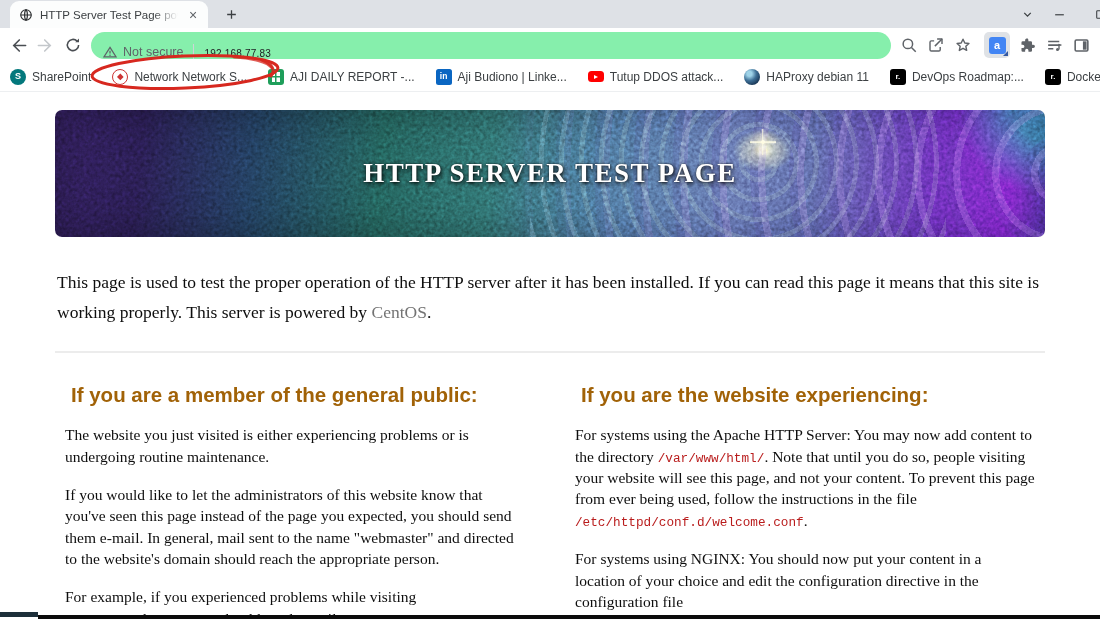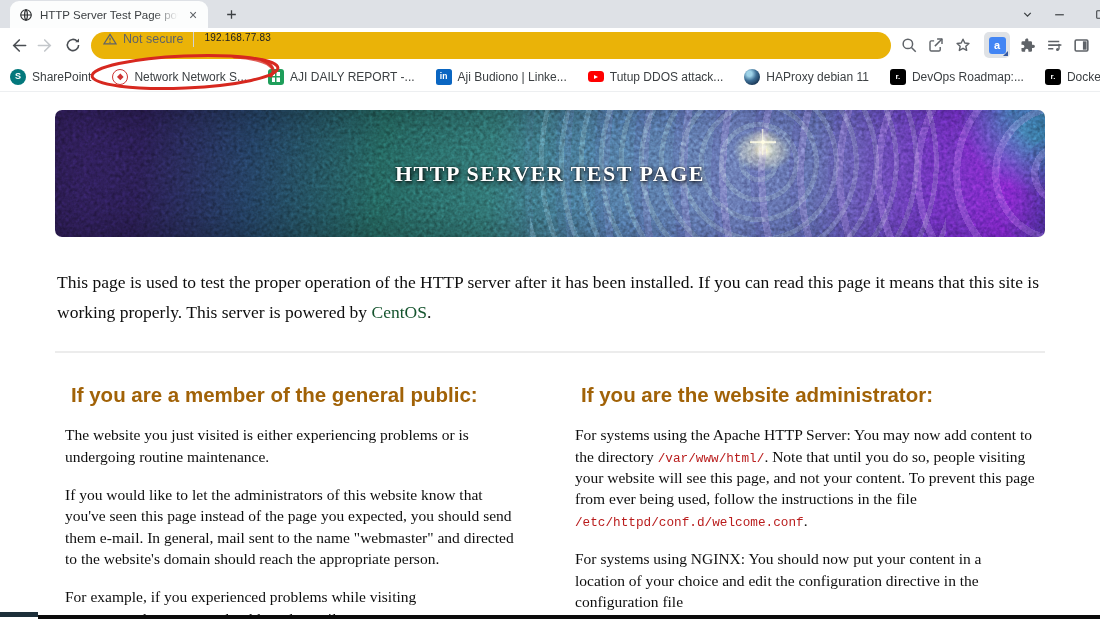--- a/index.html
+++ b/index.html
@@ -12,21 +12,21 @@
     display:flex; align-items:center; padding:0 7px 0 9px; gap:7px; }
   .tab-title { font-size:11.5px; color:#3c4043; white-space:nowrap; overflow:hidden; flex:1;
     -webkit-mask-image:linear-gradient(90deg,#000 82%,transparent); mask-image:linear-gradient(90deg,#000 82%,transparent); }
   .tab-close { font-size:14px; line-height:14px; color:#5f6368; width:16px; text-align:center; cursor:pointer; }
   .newtab { margin-left:12px; margin-bottom:3px; width:22px; height:22px; display:flex; align-items:center; justify-content:center; }
   .winbtn { position:absolute; top:3px; width:22px; height:22px; display:flex; align-items:center; justify-content:center; color:#3c4043; }
 
   
   .toolbar { height:34px; background:#fff; display:flex; align-items:center; padding:0 5px; position:relative; }
   .tbtn { width:27px; height:27px; display:flex; align-items:center; justify-content:center; flex:0 0 auto; border-radius:50%; }
-  .omnibox { width:800px; height:27px; border-radius:14px; background:#eab308; display:flex; align-items:flex-start;
+  .omnibox { width:800px; height:27px; border-radius:14px; background:#86efac; display:flex; align-items:flex-end;
     padding:0 12px; margin-left:5px; margin-right:4px; }
   .sec-label { font-size:12.5px; color:#5f6368; margin-left:6px; }
   .omni-divider { width:1px; height:15px; background:#d0d3d7; margin:0 10px; }
   .omni-url { font-size:10px; color:#202124; letter-spacing:.2px; }
   .translate-wrap { width:26px; height:26px; background:#dfe2e6; border-radius:5px; display:flex; align-items:center; justify-content:center; position:relative; flex:0 0 auto; }
   .translate-sq { width:17px; height:17px; background:#4285f4; border-radius:3px; color:#fff; font-size:11px; font-weight:bold;
     display:flex; align-items:center; justify-content:center; }
   .translate-sq i { font-style:normal; }
   .translate-corner { position:absolute; right:2px; bottom:2px; width:0; height:0;
     border-left:5px solid transparent; border-bottom:5px solid #35589f; }
@@ -67,30 +67,30 @@
     -webkit-mask-image:linear-gradient(to left,#000 55%,transparent 96%); mask-image:linear-gradient(to left,#000 55%,transparent 96%); }
   .ripples2 { position:absolute; left:48%; top:-20%; width:42%; height:160%;
     background:repeating-radial-gradient(circle at 55% 38%, rgba(190,215,225,0) 0 15px, rgba(190,215,225,.14) 15px 20px); }
   .noise { position:absolute; inset:0; width:100%; height:100%; mix-blend-mode:overlay; opacity:.6; }
   .star { position:absolute; left:calc(71.5% - 2px); top:30px; width:4px; height:4px; background:#fffce0; border-radius:50%;
     box-shadow:0 0 10px 5px rgba(255,250,200,.8); }
   .star::before, .star::after { content:""; position:absolute; left:50%; top:50%; background:rgba(255,252,220,.85); }
   .star::before { width:26px; height:1.6px; transform:translate(-50%,-50%); }
   .star::after { width:1.6px; height:26px; transform:translate(-50%,-50%); }
   .banner-title { position:absolute; inset:0; display:flex; align-items:center; justify-content:center;
-    font-family:"Liberation Serif", serif; font-weight:bold; font-size:22px; letter-spacing:1.5px; color:#fff;
+    font-family:"Liberation Serif", serif; font-weight:bold; font-size:27px; letter-spacing:1.5px; color:#fff;
     text-shadow:1px 2px 4px rgba(0,0,0,.9), 0 0 2px rgba(0,0,0,.7); }
 
   .intro { font-family:"Liberation Serif", serif; font-size:17.5px; line-height:1.72; color:#0e0e0e; margin:30px 2px 0; }
   .rule { border:none; border-top:2px solid #ececec; margin:24px 0 0; }
   .cols { display:grid; grid-template-columns:1fr 1fr; gap:30px; margin-top:16px; }
   .col h2 { font-family:Liberation Sans, sans-serif; font-size:20.5px; color:#a16207; margin:14px 16px 2px; }
   .col p { font-family:"Liberation Serif", serif; font-size:15.5px; line-height:1.38; color:#0e0e0e; margin:17px 10px; }
 
-  .seg-link { color:#14532d; cursor:pointer; }
+  .seg-link { color:#737373; cursor:pointer; }
   .seg-tt { font-family:"Liberation Mono","DejaVu Sans Mono",monospace; font-size:.82em; color:#b91c1c; }
 
   
   .bottom-bar { position:absolute; bottom:0; left:38px; right:0; height:4px; background:#0b0b0b; }
   .bottom-bar-left { position:absolute; bottom:2px; left:0; width:38px; height:5px; background:#1d2f3a; }
 
   svg.ic { display:block; }
 </style>
 </head>
 <body>
@@ -283,21 +283,21 @@
   <hr class="rule">
 
   <div class="cols">
     <div class="col">
       <h2>If you are a member of the general public:</h2>
       <p>The website you just visited is either experiencing problems or is undergoing routine maintenance.</p>
       <p>If you would like to let the administrators of this website know that you've seen this page instead of the page you expected, you should send them e-mail. In general, mail sent to the name "webmaster" and directed to the website's domain should reach the appropriate person.</p>
       <p>For example, if you experienced problems while visiting www.example.com, you should send e-mail to "webmaster@example.com".</p>
     </div>
     <div class="col">
-      <h2>If you are the website administrator:</h2>
+      <h2>If you are the website experiencing:</h2>
       <p>For systems using the Apache HTTP Server: You may now add content to the directory <span class="seg-tt">/var/www/html/</span>. Note that until you do so, people visiting your website will see this page, and not your content. To prevent this page from ever being used, follow the instructions in the file <span class="seg-tt">/etc/httpd/conf.d/welcome.conf</span>.</p>
       <p>For systems using NGINX: You should now put your content in a location of your choice and edit the  configuration directive in the  configuration file</p>
     </div>
   </div>
 </div>
 
 <div class="bottom-bar"></div>
 <div class="bottom-bar-left"></div>
 
 </body></html>

